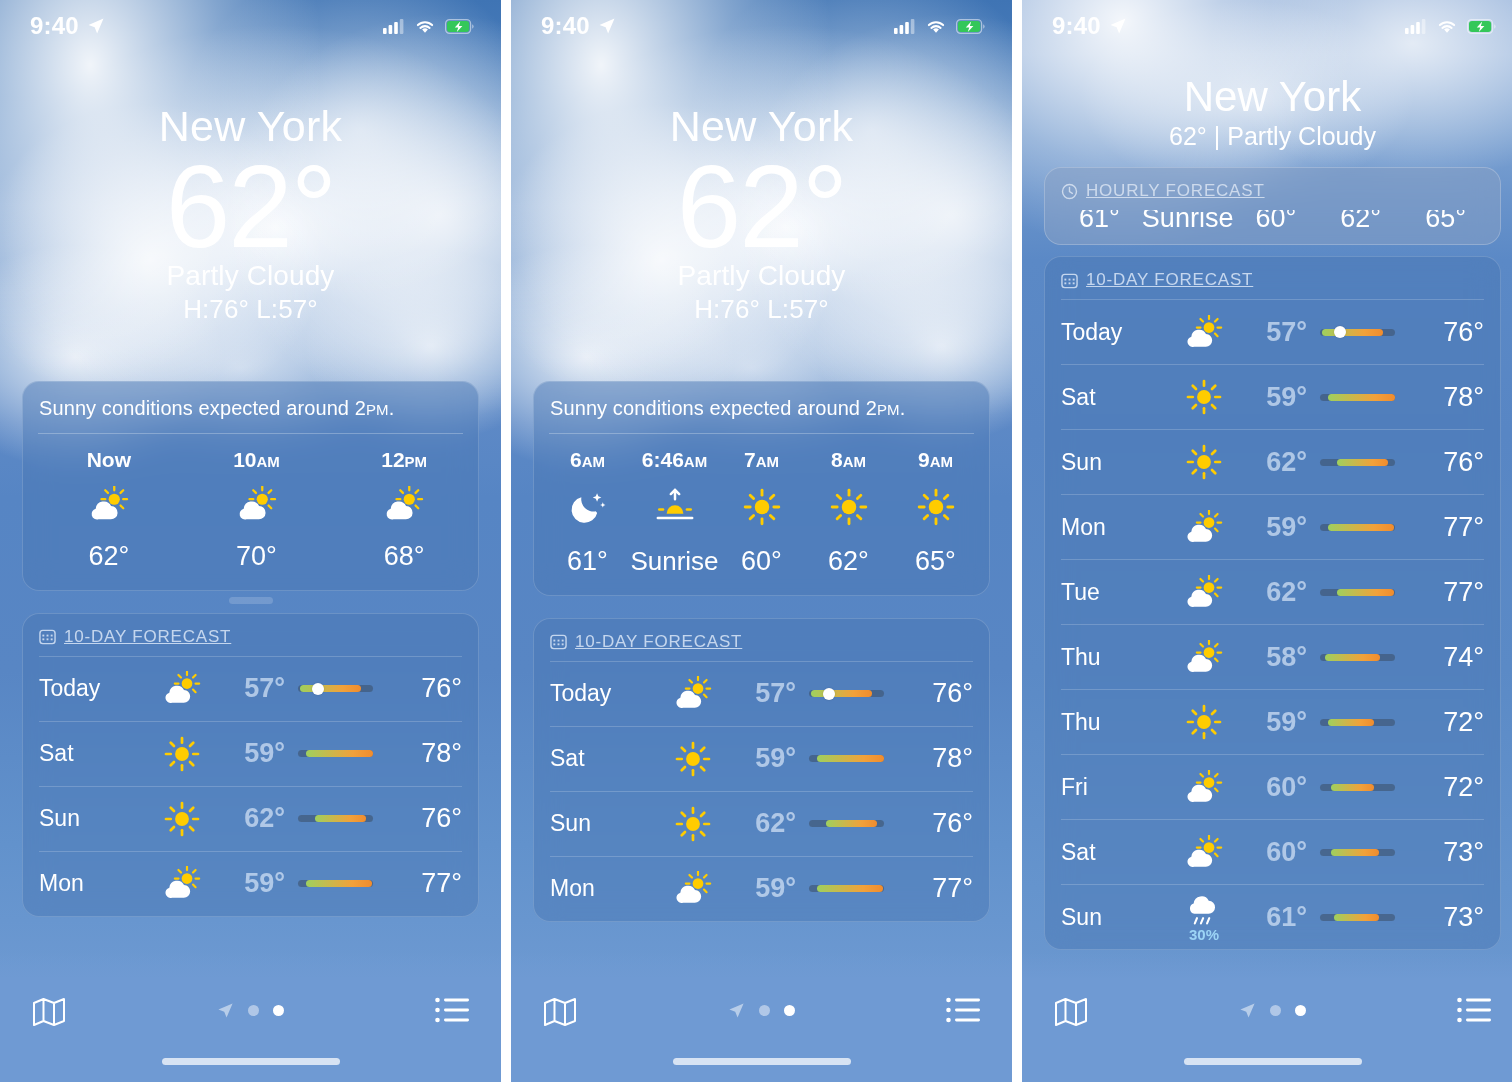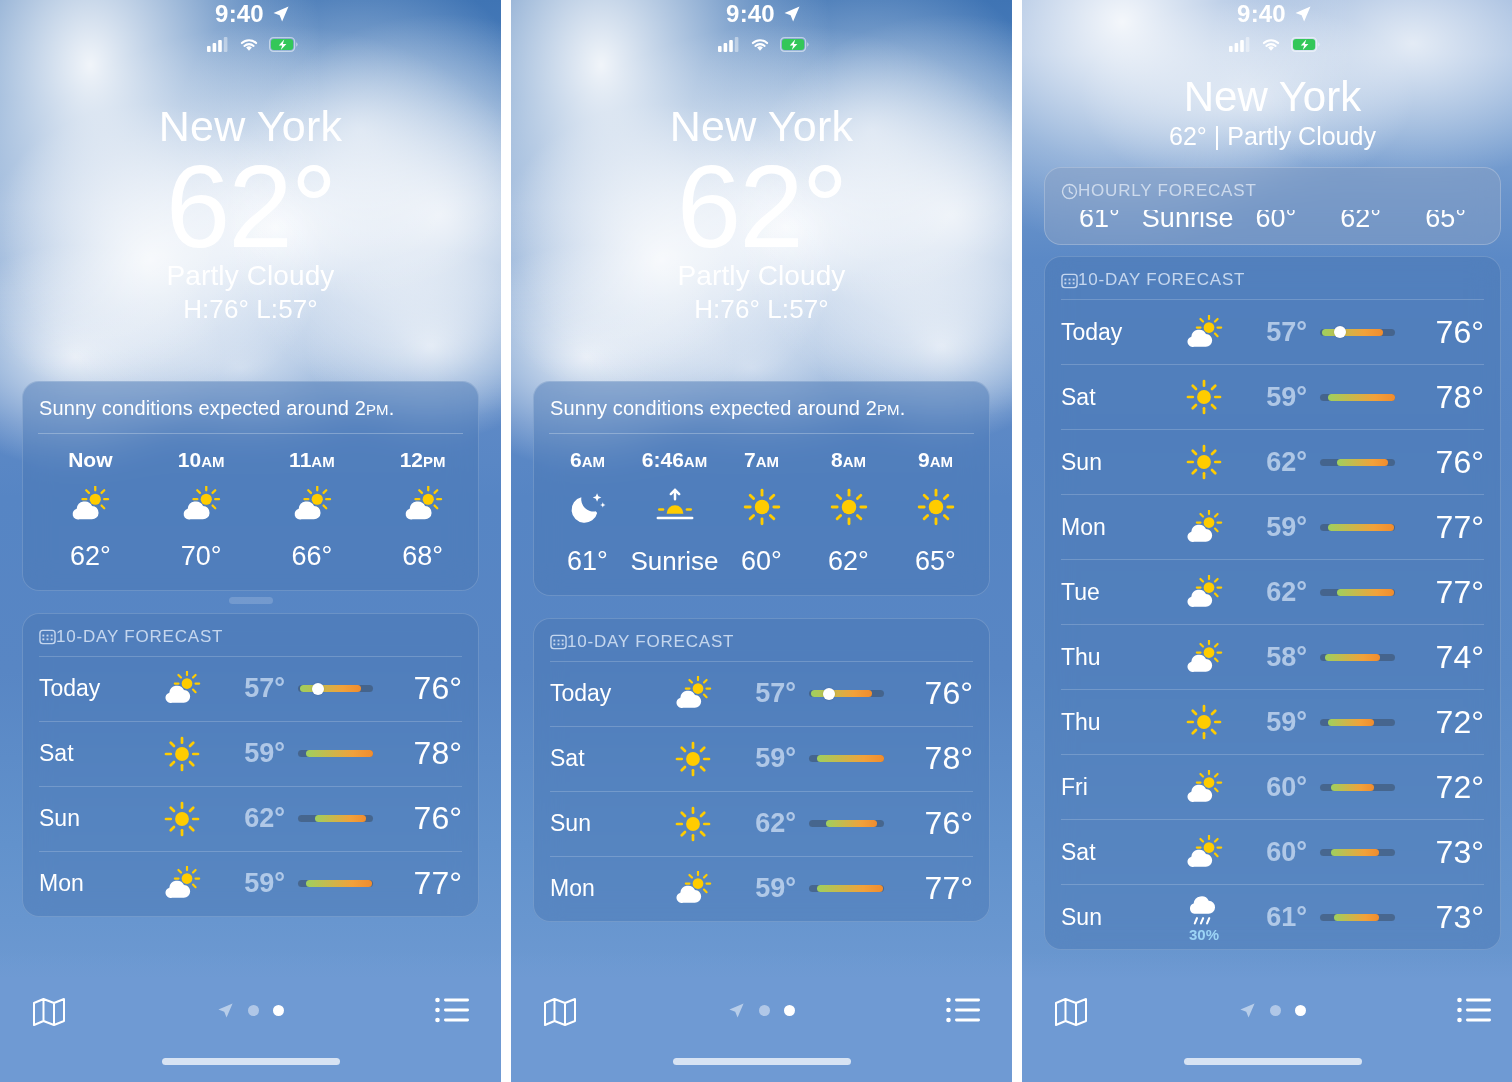--- a/index.html
+++ b/index.html
@@ -59,21 +59,20 @@
         #6594cd 82%,
         #6f9ad2 100%);
   }
 
   
   .statusbar {
     position: relative; z-index: 4;
     height: 52px;
     display: flex; align-items: center; justify-content: space-between;
     padding: 0 26px 0 30px;
-    flex-direction: column;
   }
   .sb-left { display: flex; align-items: center; gap: 8px; }
   .sb-time { font-size: 24px; font-weight: 600; letter-spacing: 0.2px; }
   .sb-right { display: flex; align-items: center; gap: 9px; }
   .loc-arrow { display: block; }
 
   
   .hero { position: relative; z-index: 3; text-align: center; padding-top: 52px; }
   .hero .city { font-size: 43px; font-weight: 300; letter-spacing: 0.2px; line-height: 1.05; }
   .hero .temp {
@@ -100,24 +99,24 @@
   .card.translucent {
     background: rgba(135,160,195,0.50);
     border-color: rgba(255,255,255,0.22);
   }
 
   .summary { font-size: 20px; padding: 15px 16px 13px; letter-spacing: 0.1px; }
   .summary .ampm { font-size: 15px; }
   .card-div { height: 1px; background: rgba(255,255,255,0.26); margin: 0 15px; }
 
   .card-head {
-    display: flex; align-items: center; 
+    display: flex; align-items: center; gap: 8px;
     padding: 13px 16px 9px;
     color: rgba(226,236,250,0.80);
-    font-size: 17px; letter-spacing: 0.8px; font-weight: 400;
+    font-size: 17px; letter-spacing: 0.8px; font-weight: 400; text-decoration: underline;
   }
   .card-head.dim { color: rgba(233,240,250,0.72); }
 
   
   .hours { display: flex; padding: 14px 10px 18px; }
   .hour { flex: 1 0 0; min-width: 0; display: flex; flex-direction: column; align-items: center; gap: 14px; }
   .hour .h-lab { font-size: 21px; font-weight: 600; white-space: nowrap; }
   .hour .h-lab .ampm { font-size: 15px; font-weight: 600; }
   .hour .h-tmp { font-size: 27px; font-weight: 500; white-space: nowrap; }
   .hour.sunrise .h-tmp { font-size: 26px; font-weight: 400; }
@@ -135,21 +134,21 @@
   }
   .day-row:first-of-type { border-top: 1px solid rgba(255,255,255,0.19); }
   .d-name { width: 112px; font-size: 23px; font-weight: 500; }
   .d-icon { width: 62px; display: flex; flex-direction: column; align-items: center; justify-content: center; }
   .d-pop { font-size: 15px; font-weight: 600; color: #9cd4f5; margin-top: -2px; }
   .d-lo { width: 72px; text-align: right; font-size: 27px; font-weight: 700; color: rgba(210,226,245,0.72); }
   .d-bar { flex: 1; margin: 0 13px; position: relative; height: 7px; }
   .d-track { position: absolute; inset: 0; background: rgba(60,78,102,0.55); border-radius: 4px; }
   .d-fill { position: absolute; top: 0; height: 7px; border-radius: 4px; }
   .d-dot { position: absolute; top: -2.5px; width: 12px; height: 12px; border-radius: 50%; background: #fff; box-shadow: 0 0 2px rgba(0,0,0,0.18); }
-  .d-hi { width: 76px; text-align: right; font-size: 32px; font-weight: 500; }
+  .d-hi { width: 76px; text-align: right; font-size: 27px; font-weight: 500; }
 
   .scroll-pill {
     position: relative; z-index: 3;
     width: 44px; height: 7px; margin: 6px auto 0;
     border-radius: 4px;
     background: rgba(255,255,255,0.17);
   }
 
   
   .tabbar {
@@ -250,36 +249,20 @@
                   <line x1="37.2" y1="7.8" x2="40.3" y2="4.7" stroke="#FFCC00" stroke-width="2.6" stroke-linecap="round"></line>
                   <line x1="40.2" y1="15.0" x2="44.6" y2="15.0" stroke="#FFCC00" stroke-width="2.6" stroke-linecap="round"></line>
                   <line x1="37.2" y1="22.2" x2="40.3" y2="25.3" stroke="#FFCC00" stroke-width="2.6" stroke-linecap="round"></line>
                   <line x1="30.0" y1="25.2" x2="30.0" y2="29.6" stroke="#FFCC00" stroke-width="2.6" stroke-linecap="round"></line>
                   <line x1="22.8" y1="22.2" x2="19.7" y2="25.3" stroke="#FFCC00" stroke-width="2.6" stroke-linecap="round"></line>
                   <line x1="19.8" y1="15.0" x2="15.4" y2="15.0" stroke="#FFCC00" stroke-width="2.6" stroke-linecap="round"></line>
                   <line x1="22.8" y1="7.8" x2="19.7" y2="4.7" stroke="#FFCC00" stroke-width="2.6" stroke-linecap="round"></line>
       <path d="M12 38h14a7.6 7.6 0 0 0 .4-15.2 9.3 9.3 0 0 0-17.6 3.1A6.2 6.2 0 0 0 12 38z" fill="#fff"></path>
     </svg></div>
       <div class="h-tmp">70°</div>
-    </div>
-    <div class="hour ">
-      <div class="h-lab">11<span class="ampm">AM</span></div>
-      <div><svg width="42" height="36.96" viewBox="0 0 48 42">
-      <circle cx="30" cy="15" r="6.4" fill="#FFCC00"></circle>
-      <line x1="30.0" y1="4.8" x2="30.0" y2="0.4" stroke="#FFCC00" stroke-width="2.6" stroke-linecap="round"></line>
-                  <line x1="37.2" y1="7.8" x2="40.3" y2="4.7" stroke="#FFCC00" stroke-width="2.6" stroke-linecap="round"></line>
-                  <line x1="40.2" y1="15.0" x2="44.6" y2="15.0" stroke="#FFCC00" stroke-width="2.6" stroke-linecap="round"></line>
-                  <line x1="37.2" y1="22.2" x2="40.3" y2="25.3" stroke="#FFCC00" stroke-width="2.6" stroke-linecap="round"></line>
-                  <line x1="30.0" y1="25.2" x2="30.0" y2="29.6" stroke="#FFCC00" stroke-width="2.6" stroke-linecap="round"></line>
-                  <line x1="22.8" y1="22.2" x2="19.7" y2="25.3" stroke="#FFCC00" stroke-width="2.6" stroke-linecap="round"></line>
-                  <line x1="19.8" y1="15.0" x2="15.4" y2="15.0" stroke="#FFCC00" stroke-width="2.6" stroke-linecap="round"></line>
-                  <line x1="22.8" y1="7.8" x2="19.7" y2="4.7" stroke="#FFCC00" stroke-width="2.6" stroke-linecap="round"></line>
-      <path d="M12 38h14a7.6 7.6 0 0 0 .4-15.2 9.3 9.3 0 0 0-17.6 3.1A6.2 6.2 0 0 0 12 38z" fill="#fff"></path>
-    </svg></div>
-      <div class="h-tmp">66°</div>
     </div>
     <div class="hour ">
       <div class="h-lab">12<span class="ampm">PM</span></div>
       <div><svg width="42" height="36.96" viewBox="0 0 48 42">
       <circle cx="30" cy="15" r="6.4" fill="#FFCC00"></circle>
       <line x1="30.0" y1="4.8" x2="30.0" y2="0.4" stroke="#FFCC00" stroke-width="2.6" stroke-linecap="round"></line>
                   <line x1="37.2" y1="7.8" x2="40.3" y2="4.7" stroke="#FFCC00" stroke-width="2.6" stroke-linecap="round"></line>
                   <line x1="40.2" y1="15.0" x2="44.6" y2="15.0" stroke="#FFCC00" stroke-width="2.6" stroke-linecap="round"></line>
                   <line x1="37.2" y1="22.2" x2="40.3" y2="25.3" stroke="#FFCC00" stroke-width="2.6" stroke-linecap="round"></line>
                   <line x1="30.0" y1="25.2" x2="30.0" y2="29.6" stroke="#FFCC00" stroke-width="2.6" stroke-linecap="round"></line>

